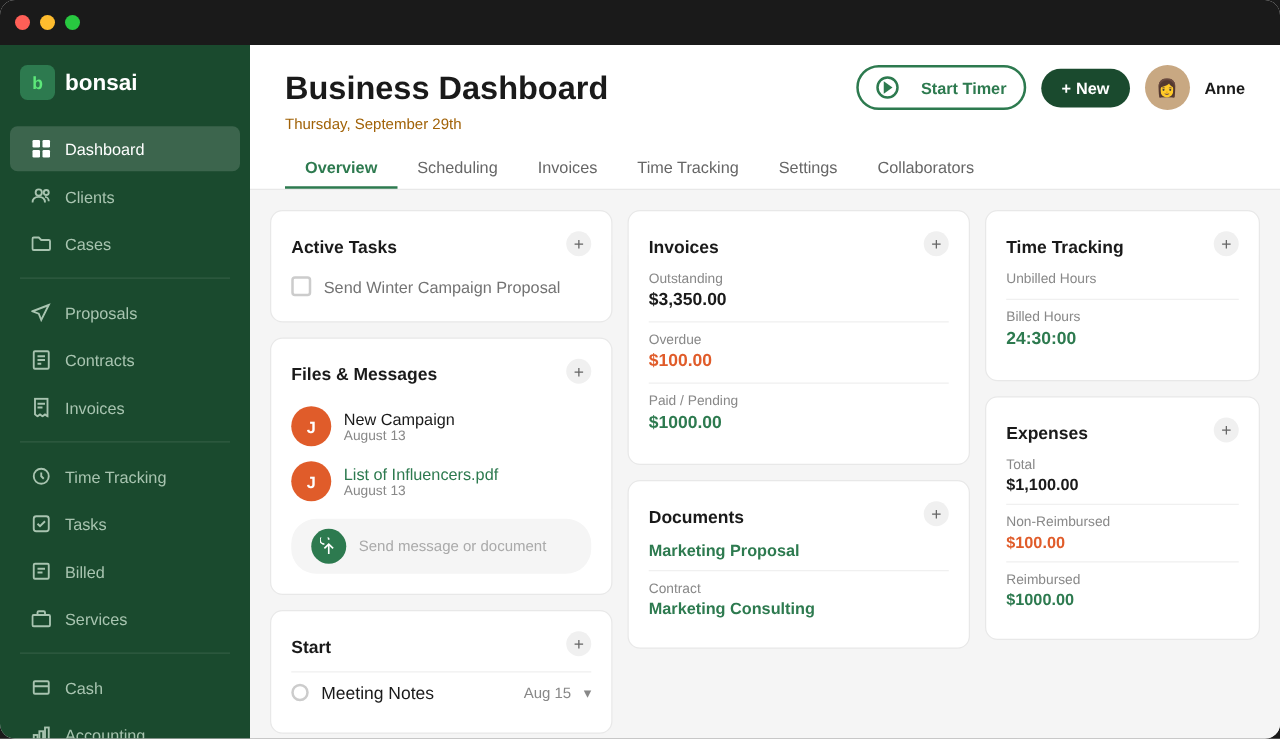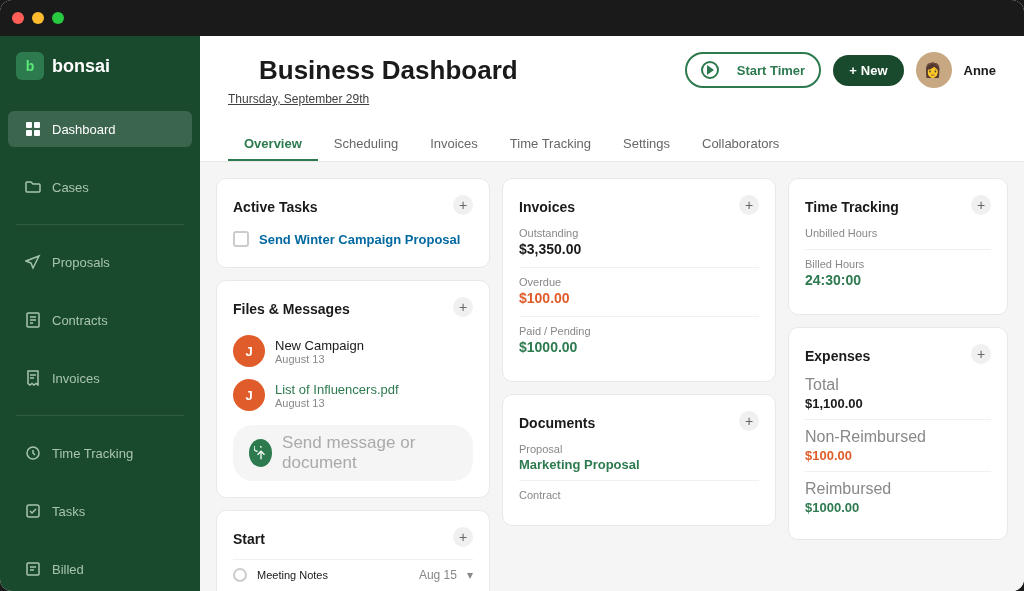--- a/index.html
+++ b/index.html
@@ -10,86 +10,86 @@
     .dot-red { background: #ff5f57; }
     .dot-yellow { background: #febc2e; }
     .dot-green { background: #28c840; }
     .app { display: flex; flex: 1; overflow: hidden; }
     
     .sidebar { width: 200px; background: #1a4a2e; display: flex; flex-direction: column; padding: 16px 0; flex-shrink: 0; }
     .sidebar-logo { display: flex; align-items: center; gap: 8px; padding: 0 16px 20px; }
     .sidebar-logo-icon { width: 28px; height: 28px; background: #2d7a4f; border-radius: 6px; display: flex; align-items: center; justify-content: center; color: #5de87a; font-size: 14px; font-weight: bold; }
     .sidebar-logo-text { color: #fff; font-size: 18px; font-weight: 700; }
     .sidebar-nav { display: flex; flex-direction: column; flex: 1; }
-    .sidebar-item { display: flex; align-items: center; gap: 10px; padding: 9px 16px; color: #a8c4b0; font-size: 13px; cursor: pointer; border-radius: 6px; margin: 11px 8px; }
+    .sidebar-item { display: flex; align-items: center; gap: 10px; padding: 9px 16px; color: #a8c4b0; font-size: 13px; cursor: pointer; border-radius: 6px; margin: 1px 8px; }
     .sidebar-item.active { background: rgba(255,255,255,0.15); color: #fff; }
     .sidebar-item-icon { width: 18px; height: 18px; display: flex; align-items: center; justify-content: center; flex-shrink: 0; }
     .sidebar-divider { height: 1px; background: rgba(255,255,255,0.1); margin: 8px 16px; }
     
     .main { flex: 1; display: flex; flex-direction: column; background: #f5f5f5; overflow: hidden; }
     .header { background: #fff; padding: 16px 28px 0; border-bottom: 1px solid #e8e8e8; flex-shrink: 0; }
-    .header-top { display: flex; align-items: center; margin-bottom: 4px; margin-left: 31px; }
+    .header-top { display: flex; align-items: center; margin-bottom: 4px; }
     .header-title { font-size: 26px; font-weight: 800; color: #1a1a1a; flex: 1; }
     .header-actions { display: flex; align-items: center; gap: 12px; }
     .btn-timer { display: flex; align-items: center; gap: 18px; border: 2px solid #2d7a4f; color: #2d7a4f; background: transparent; padding: 7px 14px; border-radius: 20px; font-size: 13px; font-weight: 600; cursor: pointer; }
     .btn-timer-icon { width: 18px; height: 18px; border: 2px solid #2d7a4f; border-radius: 50%; display: flex; align-items: center; justify-content: center; }
     .btn-timer-play { width: 0; height: 0; border-top: 5px solid transparent; border-bottom: 5px solid transparent; border-left: 7px solid #2d7a4f; margin-left: 1px; }
     .btn-new { display: flex; align-items: center; gap: 4px; background: #1a4a2e; color: #fff; border: none; padding: 8px 16px; border-radius: 20px; font-size: 13px; font-weight: 600; cursor: pointer; }
     .avatar { width: 36px; height: 36px; border-radius: 50%; background: #c8a882; overflow: hidden; display: flex; align-items: center; justify-content: center; font-size: 14px; color: #fff; }
     .user-name { font-size: 13px; font-weight: 600; color: #1a1a1a; }
-    .header-date { font-size: 12px; color: #404040; margin-bottom: 22px; text-decoration: underline; }
+    .header-date { font-size: 12px; color: #a16207; margin-bottom: 12px; }
     .tabs { display: flex; gap: 0; }
     .tab { padding: 8px 16px; font-size: 13px; color: #666; cursor: pointer; border-bottom: 2px solid transparent; font-weight: 500; }
     .tab.active { color: #2d7a4f; border-bottom-color: #2d7a4f; font-weight: 600; }
     
     .content { flex: 1; padding: 16px; display: grid; grid-template-columns: 1fr 1fr 220px; gap: 12px; overflow: hidden; }
     .col { display: flex; flex-direction: column; gap: 12px; }
     .card { background: #fff; border-radius: 10px; padding: 16px; border: 1px solid #e8e8e8; }
     .card-header { display: flex; align-items: flex-end; justify-content: space-between; margin-bottom: 12px; }
     .card-title { font-size: 14px; font-weight: 700; color: #1a1a1a; }
     .card-add { width: 20px; height: 20px; background: #f0f0f0; border-radius: 50%; display: flex; align-items: center; justify-content: center; cursor: pointer; font-size: 14px; color: #666; }
     
     .task-item { display: flex; align-items: center; gap: 10px; padding: 4px 0; }
     .task-checkbox { width: 16px; height: 16px; border: 2px solid #ccc; border-radius: 3px; flex-shrink: 0; }
-    .task-label { font-size: 13px; color: #0369a1; font-weight: bold; }
+    .task-label { font-size: 13px; color: #737373; }
     
     .file-item { display: flex; align-items: center; gap: 10px; padding: 6px 0; }
     .file-avatar { width: 32px; height: 32px; border-radius: 50%; background: #e05c2a; display: flex; align-items: center; justify-content: center; color: #fff; font-size: 13px; font-weight: 700; flex-shrink: 0; }
     .file-info { flex: 1; }
     .file-name { font-size: 13px; color: #2d7a4f; font-weight: 500; cursor: pointer; }
     .file-name-plain { font-size: 13px; color: #1a1a1a; font-weight: 500; }
     .file-date { font-size: 11px; color: #888; }
     .message-input { display: flex; align-items: center; gap: 10px; background: #f5f5f5; border-radius: 20px; padding: 8px 16px; margin-top: 8px; }
     .message-icon { width: 28px; height: 28px; background: #2d7a4f; border-radius: 50%; display: flex; align-items: center; justify-content: center; }
-    .message-placeholder { font-size: 17px; color: #aaa; }
+    .message-placeholder { font-size: 12px; color: #aaa; }
     
     .note-item { display: flex; align-items: center; gap: 10px; padding: 8px 0; border-top: 1px solid #f0f0f0; }
     .note-circle { width: 14px; height: 14px; border: 2px solid #ccc; border-radius: 50%; flex-shrink: 0; }
-    .note-name { font-size: 11px; color: #1a1a1a; flex: 1; }
+    .note-name { font-size: 14px; color: #1a1a1a; flex: 1; }
     .note-date { font-size: 12px; color: #888; }
     .note-arrow { font-size: 12px; color: #888; }
     
     .invoice-row { margin-bottom: 10px; }
     .invoice-label { font-size: 11px; color: #888; margin-bottom: 2px; }
     .invoice-amount { font-size: 14px; font-weight: 700; color: #1a1a1a; }
     .invoice-amount.overdue { color: #e05c2a; }
     .invoice-amount.paid { color: #2d7a4f; }
     .divider { height: 1px; background: #f0f0f0; margin: 8px 0; }
     
     .doc-row { margin-bottom: 8px; }
     .doc-label { font-size: 11px; color: #888; margin-bottom: 2px; }
     .doc-link { font-size: 13px; color: #2d7a4f; font-weight: 600; cursor: pointer; }
     
     .time-row { margin-bottom: 10px; }
     .time-label { font-size: 11px; color: #888; margin-bottom: 2px; }
     .time-value { font-size: 14px; font-weight: 700; color: #1a1a1a; }
     .time-value.billed { color: #2d7a4f; }
     
     .expense-row { margin-bottom: 8px; }
-    .expense-label { font-size: 16px; color: #888; margin-bottom: 2px; }
+    .expense-label { font-size: 11px; color: #888; margin-bottom: 2px; }
     .expense-value { font-size: 13px; font-weight: 700; color: #1a1a1a; }
     .expense-value.non-reimbursed { color: #e05c2a; }
     .expense-value.reimbursed { color: #2d7a4f; }
   </style>
 </head>
 <body>
 
 <div class="window">
   <div class="titlebar">
     <div class="dot dot-red"></div>
@@ -107,20 +107,31 @@
         <div class="sidebar-item active">
           <div class="sidebar-item-icon">
             <svg width="16" height="16" viewBox="0 0 16 16" fill="currentColor">
                 <rect x="1" y="1" width="6" height="6" rx="1"></rect>
                 <rect x="9" y="1" width="6" height="6" rx="1"></rect>
                 <rect x="1" y="9" width="6" height="6" rx="1"></rect>
                 <rect x="9" y="9" width="6" height="6" rx="1"></rect>
               </svg>
           </div>
           <span>Dashboard</span>
+        </div>
+        <div class="sidebar-item">
+          <div class="sidebar-item-icon">
+            <svg width="16" height="16" viewBox="0 0 16 16" fill="none" stroke="currentColor" stroke-width="1.5">
+                <circle cx="6" cy="5" r="2.5"></circle>
+                <path d="M1 13c0-3 2-4.5 5-4.5s5 1.5 5 4.5"></path>
+                <circle cx="12" cy="5" r="2"></circle>
+                <path d="M14 12c0-2-1.5-3.5-3-3.5"></path>
+              </svg>
+          </div>
+          <span>Clients</span>
         </div>
         <div class="sidebar-item">
           <div class="sidebar-item-icon">
             <svg width="16" height="16" viewBox="0 0 16 16" fill="none" stroke="currentColor" stroke-width="1.5">
                 <path d="M1 4a1 1 0 011-1h4l2 2h6a1 1 0 011 1v6a1 1 0 01-1 1H2a1 1 0 01-1-1V4z"></path>
               </svg>
           </div>
           <span>Cases</span>
         </div>
         <div class="sidebar-divider"></div>
@@ -327,26 +338,26 @@
               <div class="invoice-amount paid">$1000.00</div>
             </div>
           </div>
 
           <div class="card">
             <div class="card-header">
               <span class="card-title">Documents</span>
               <div class="card-add">+</div>
             </div>
             <div class="doc-row">
-              <div class="doc-label">Proposal</div>
               <div class="doc-link">Marketing Proposal</div>
             </div>
             <div class="divider"></div>
             <div class="doc-row">
               <div class="doc-label">Contract</div>
+              <div class="doc-link">Marketing Consulting</div>
             </div>
           </div>
         </div>
 
         <div class="col">
 
           <div class="card">
             <div class="card-header">
               <span class="card-title">Time Tracking</span>
               <div class="card-add">+</div>

